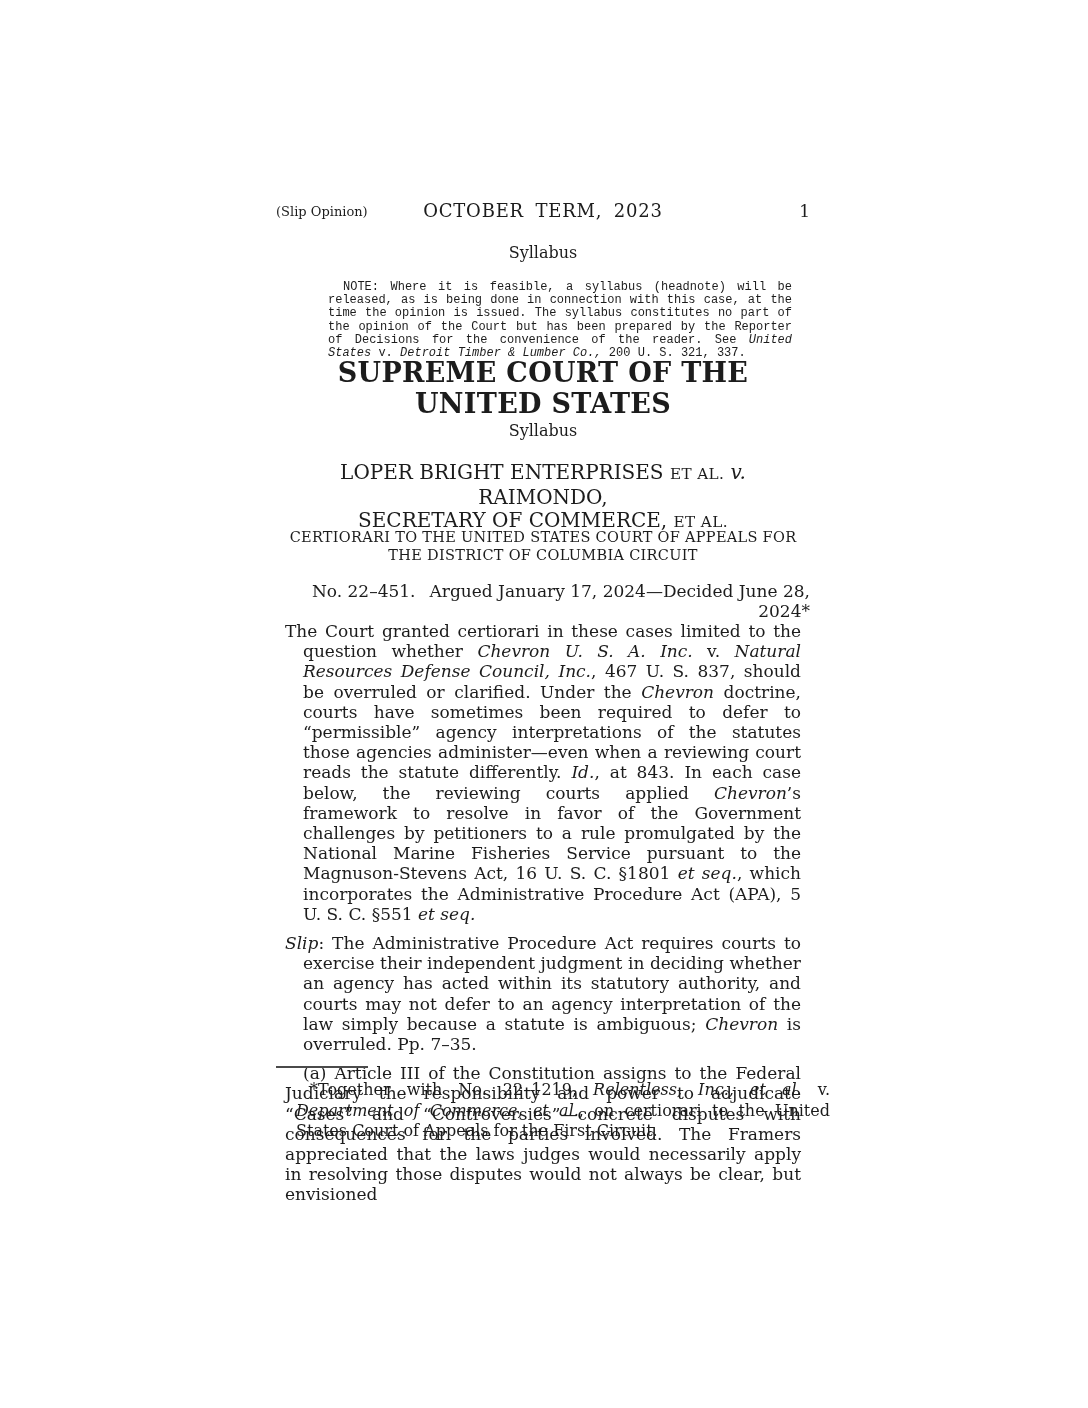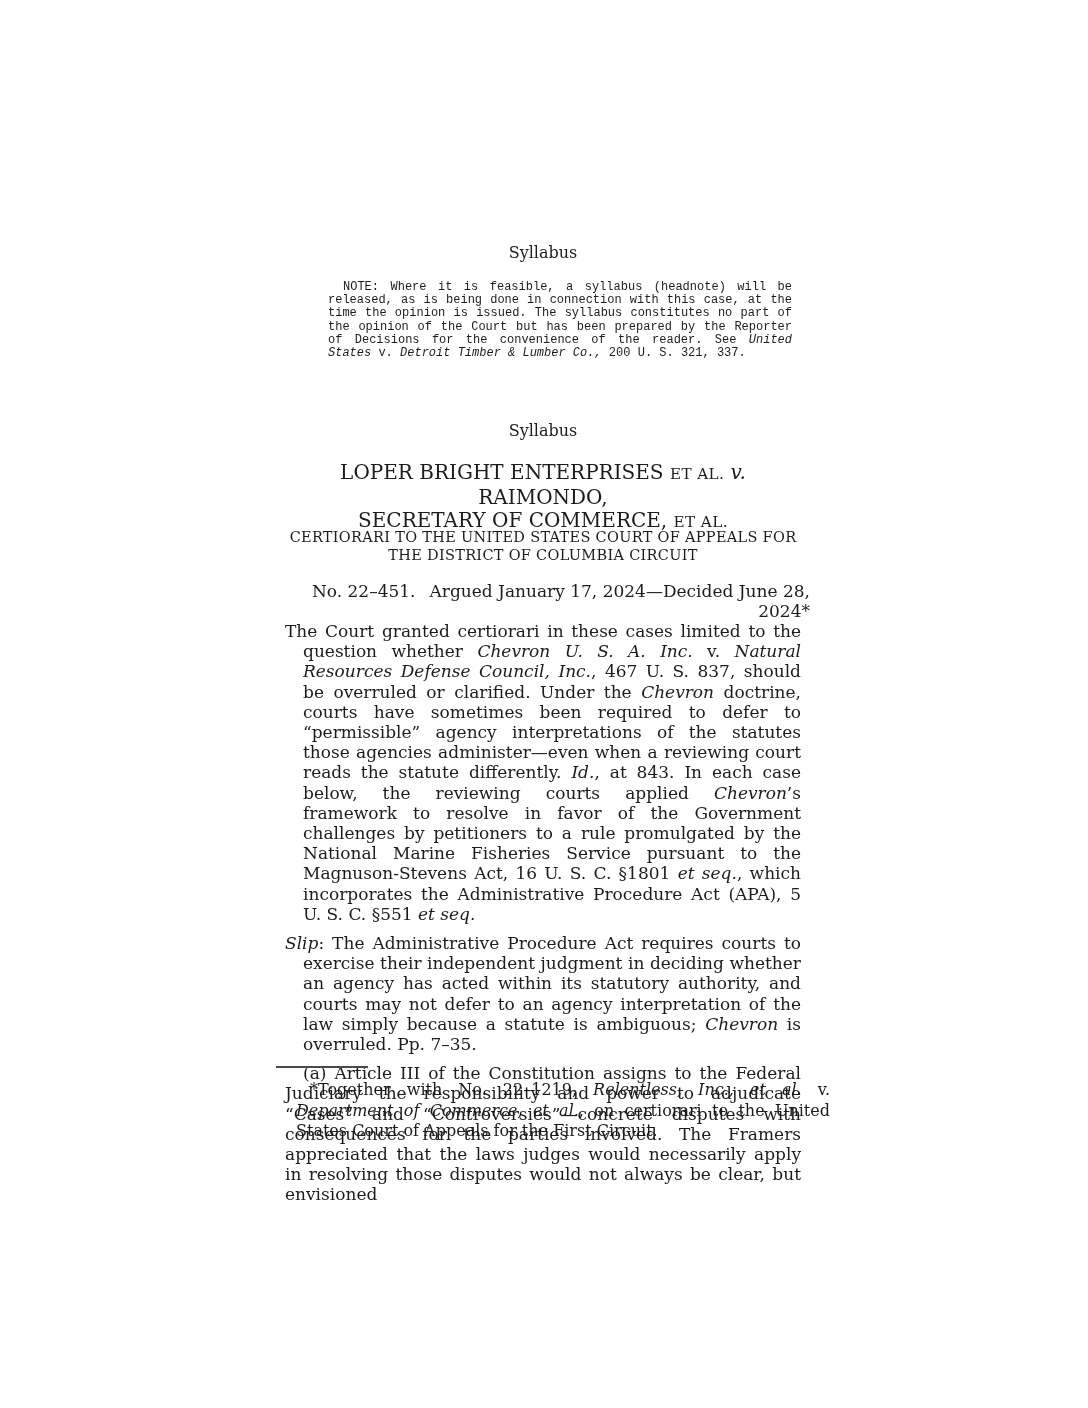--- a/index.html
+++ b/index.html
@@ -55,25 +55,31 @@
   .footnote-text {
     top: 1080px; font-size: 16px; line-height: 20.5px;
     text-align: justify; text-indent: 14px; margin-left: 20px;
   }
 </style>
 </head>
 <body>
 
 <div class="page">
 
+  <div class="col header-row">
+    <span class="slip-label">(Slip Opinion)</span>
+    <span class="term-label">OCTOBER TERM, 2023</span>
+    <span class="page-number">1</span>
+  </div>
 
   <div class="col running-head">Syllabus</div>
 
   <div class="note-block"><span>NOTE: Where it is feasible, a syllabus (headnote) will be released, as is being done in connection with this case, at the time the opinion is issued. The syllabus constitutes no part of the opinion of the Court but has been prepared by the Reporter of Decisions for the convenience of the reader. See </span><i>United States</i><span> v. </span><i>Detroit Timber &amp; Lumber Co.,</i><span> 200 U. S. 321, 337.</span></div>
 
+  <div class="col court-title">SUPREME COURT OF THE UNITED STATES</div>
 
   <div class="col syllabus-heading">Syllabus</div>
 
   <div class="col certiorari-line"><span>CERTIORARI TO THE UNITED STATES COURT OF APPEALS FOR</span><br><span>THE DISTRICT OF COLUMBIA CIRCUIT</span></div>
 
   <div class="col case-title"><span>LOPER BRIGHT ENTERPRISES </span><span class="sc">ET AL.</span><span> </span><i>v.</i><span> RAIMONDO,</span><br><span>SECRETARY OF COMMERCE, </span><span class="sc">ET AL.</span></div>
 
   <div class="col docket-line">
     <span>No. 22–451.</span><span class="docket-gap"></span><span>Argued January 17, 2024—Decided June 28, 2024*</span>
   </div>

